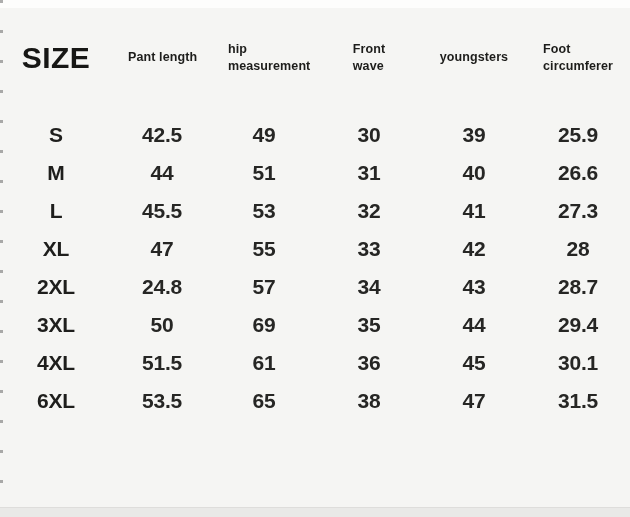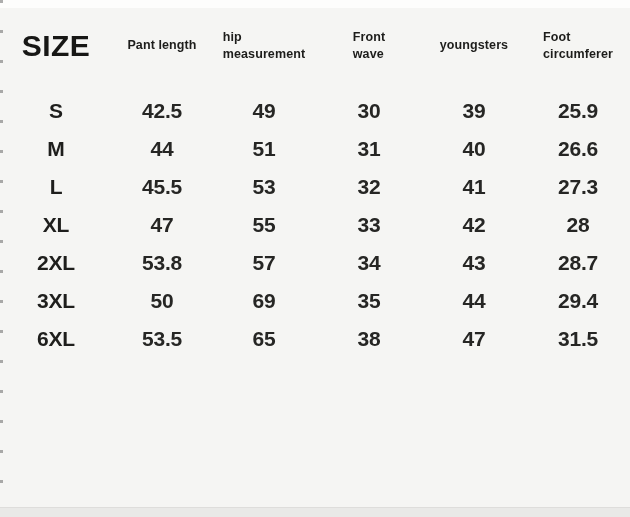--- a/index.html
+++ b/index.html
@@ -60,21 +60,21 @@
 
   thead th {
     height: 84px;
     vertical-align: middle;
     text-align: center;
     font-weight: bold;
     font-size: 12.5px;
     line-height: 1.4;
     letter-spacing: 0.1px;
     color: #1d1d1b;
-    padding: 4px;
+    padding: 16px;
   }
   th.size-th {
     font-size: 30px;
     letter-spacing: 0.5px;
     font-weight: bold;
     color: #171715;
   }
   th .hdr-lines {
     display: inline-block;
     text-align: left;
@@ -183,36 +183,44 @@
     <td class="size-cell">XL</td>
     <td class="value-cell">47</td>
     <td class="value-cell">55</td>
     <td class="value-cell">33</td>
     <td class="value-cell">42</td>
     <td class="value-cell">28</td>
   </tr>
 
   <tr>
     <td class="size-cell">2XL</td>
-    <td class="value-cell">53.8</td>
+    <td class="value-cell">24.8</td>
     <td class="value-cell">57</td>
     <td class="value-cell">34</td>
     <td class="value-cell">43</td>
     <td class="value-cell">28.7</td>
   </tr>
 
   <tr>
     <td class="size-cell">3XL</td>
     <td class="value-cell">50</td>
     <td class="value-cell">69</td>
     <td class="value-cell">35</td>
     <td class="value-cell">44</td>
     <td class="value-cell">29.4</td>
   </tr>
 
+  <tr>
+    <td class="size-cell">4XL</td>
+    <td class="value-cell">51.5</td>
+    <td class="value-cell">61</td>
+    <td class="value-cell">36</td>
+    <td class="value-cell">45</td>
+    <td class="value-cell">30.1</td>
+  </tr>
 
 
   <tr>
     <td class="size-cell">6XL</td>
     <td class="value-cell">53.5</td>
     <td class="value-cell">65</td>
     <td class="value-cell">38</td>
     <td class="value-cell">47</td>
     <td class="value-cell">31.5</td>
   </tr>

